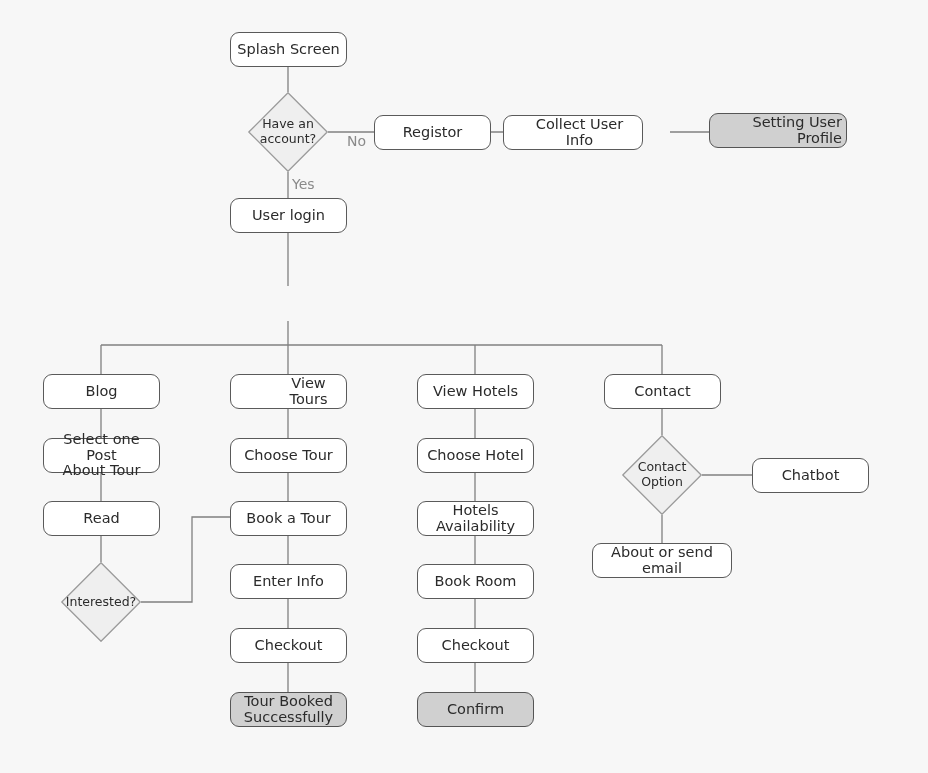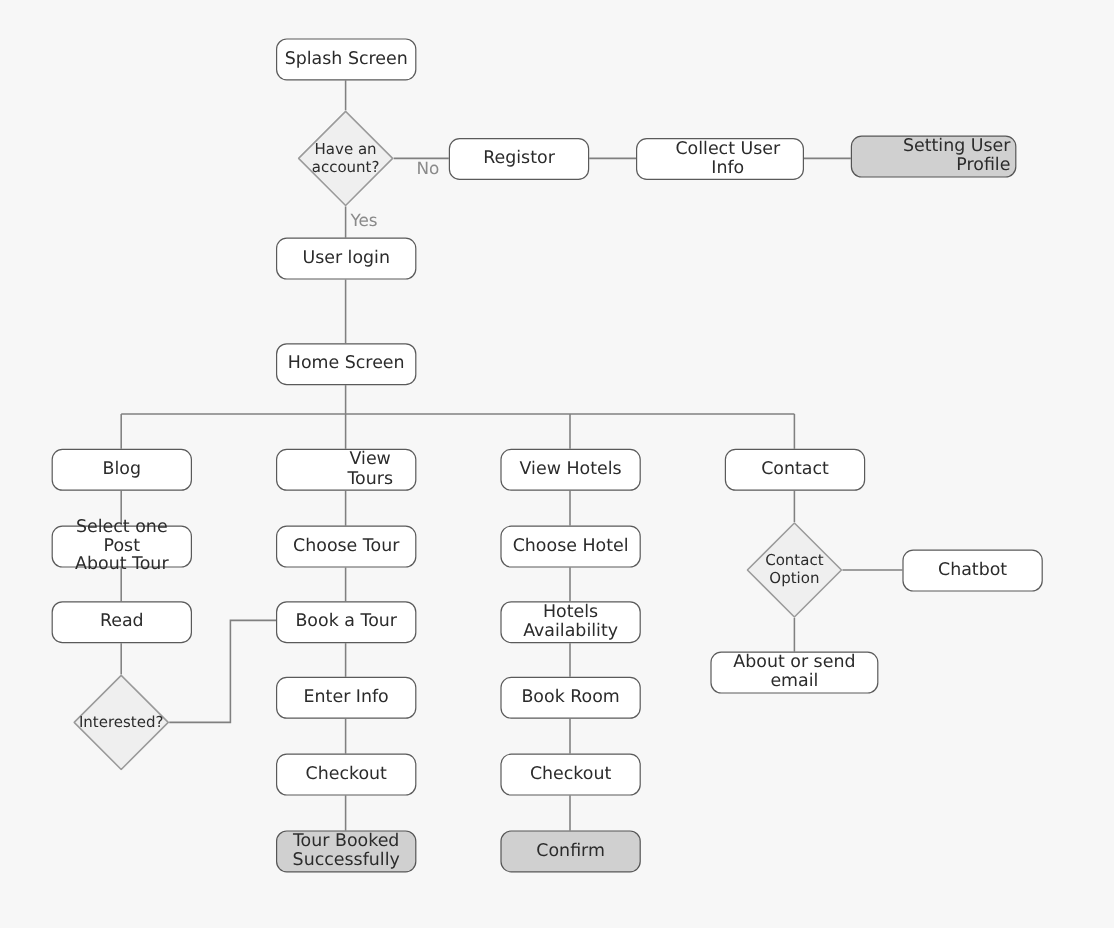--- a/index.html
+++ b/index.html
@@ -115,31 +115,28 @@
     </div>
     <div class="node node-diamond" style="left: 248px; top: 92px; width: 80px; height: 80px;">
       <svg class="diamond-shape" viewBox="0 0 100 100" preserveAspectRatio="none">
         <polygon points="50,1 99,50 50,99 1,50" fill="#efefef" stroke="#9a9a9a" stroke-width="1.6" stroke-linejoin="round"></polygon>
       </svg>
       <div class="diamond-label">Have an<br>account?</div>
     </div>
     <div class="node node-box" style="left: 374px; top: 115px; width: 117px; height: 35px;">
       <span>Registor</span>
     </div>
-    <div class="node node-box" style="left: 530px; top: 115px; width: 140px; height: 35px; padding-left: 17px;">
+    <div class="node node-box" style="left: 503px; top: 115px; width: 140px; height: 35px; padding-left: 17px;">
       <span>Collect User Info</span>
     </div>
     <div class="node node-box filled" style="left: 709px; top: 113px; width: 138px; height: 35px; text-align: right;">
       <span>Setting User Profile</span>
     </div>
     <div class="node node-box" style="left: 230px; top: 198px; width: 117px; height: 35px;">
       <span>User login</span>
-    </div>
-    <div class="node node-box" style="left: 230px; top: 286px; width: 117px; height: 35px;">
-      <span>Home Screen</span>
     </div>
     <div class="node node-box" style="left: 43px; top: 374px; width: 117px; height: 35px;">
       <span>Blog</span>
     </div>
     <div class="node node-box" style="left: 43px; top: 438px; width: 117px; height: 35px;">
       <span>Select one Post<br>About Tour</span>
     </div>
     <div class="node node-box" style="left: 43px; top: 501px; width: 117px; height: 35px;">
       <span>Read</span>
     </div>

